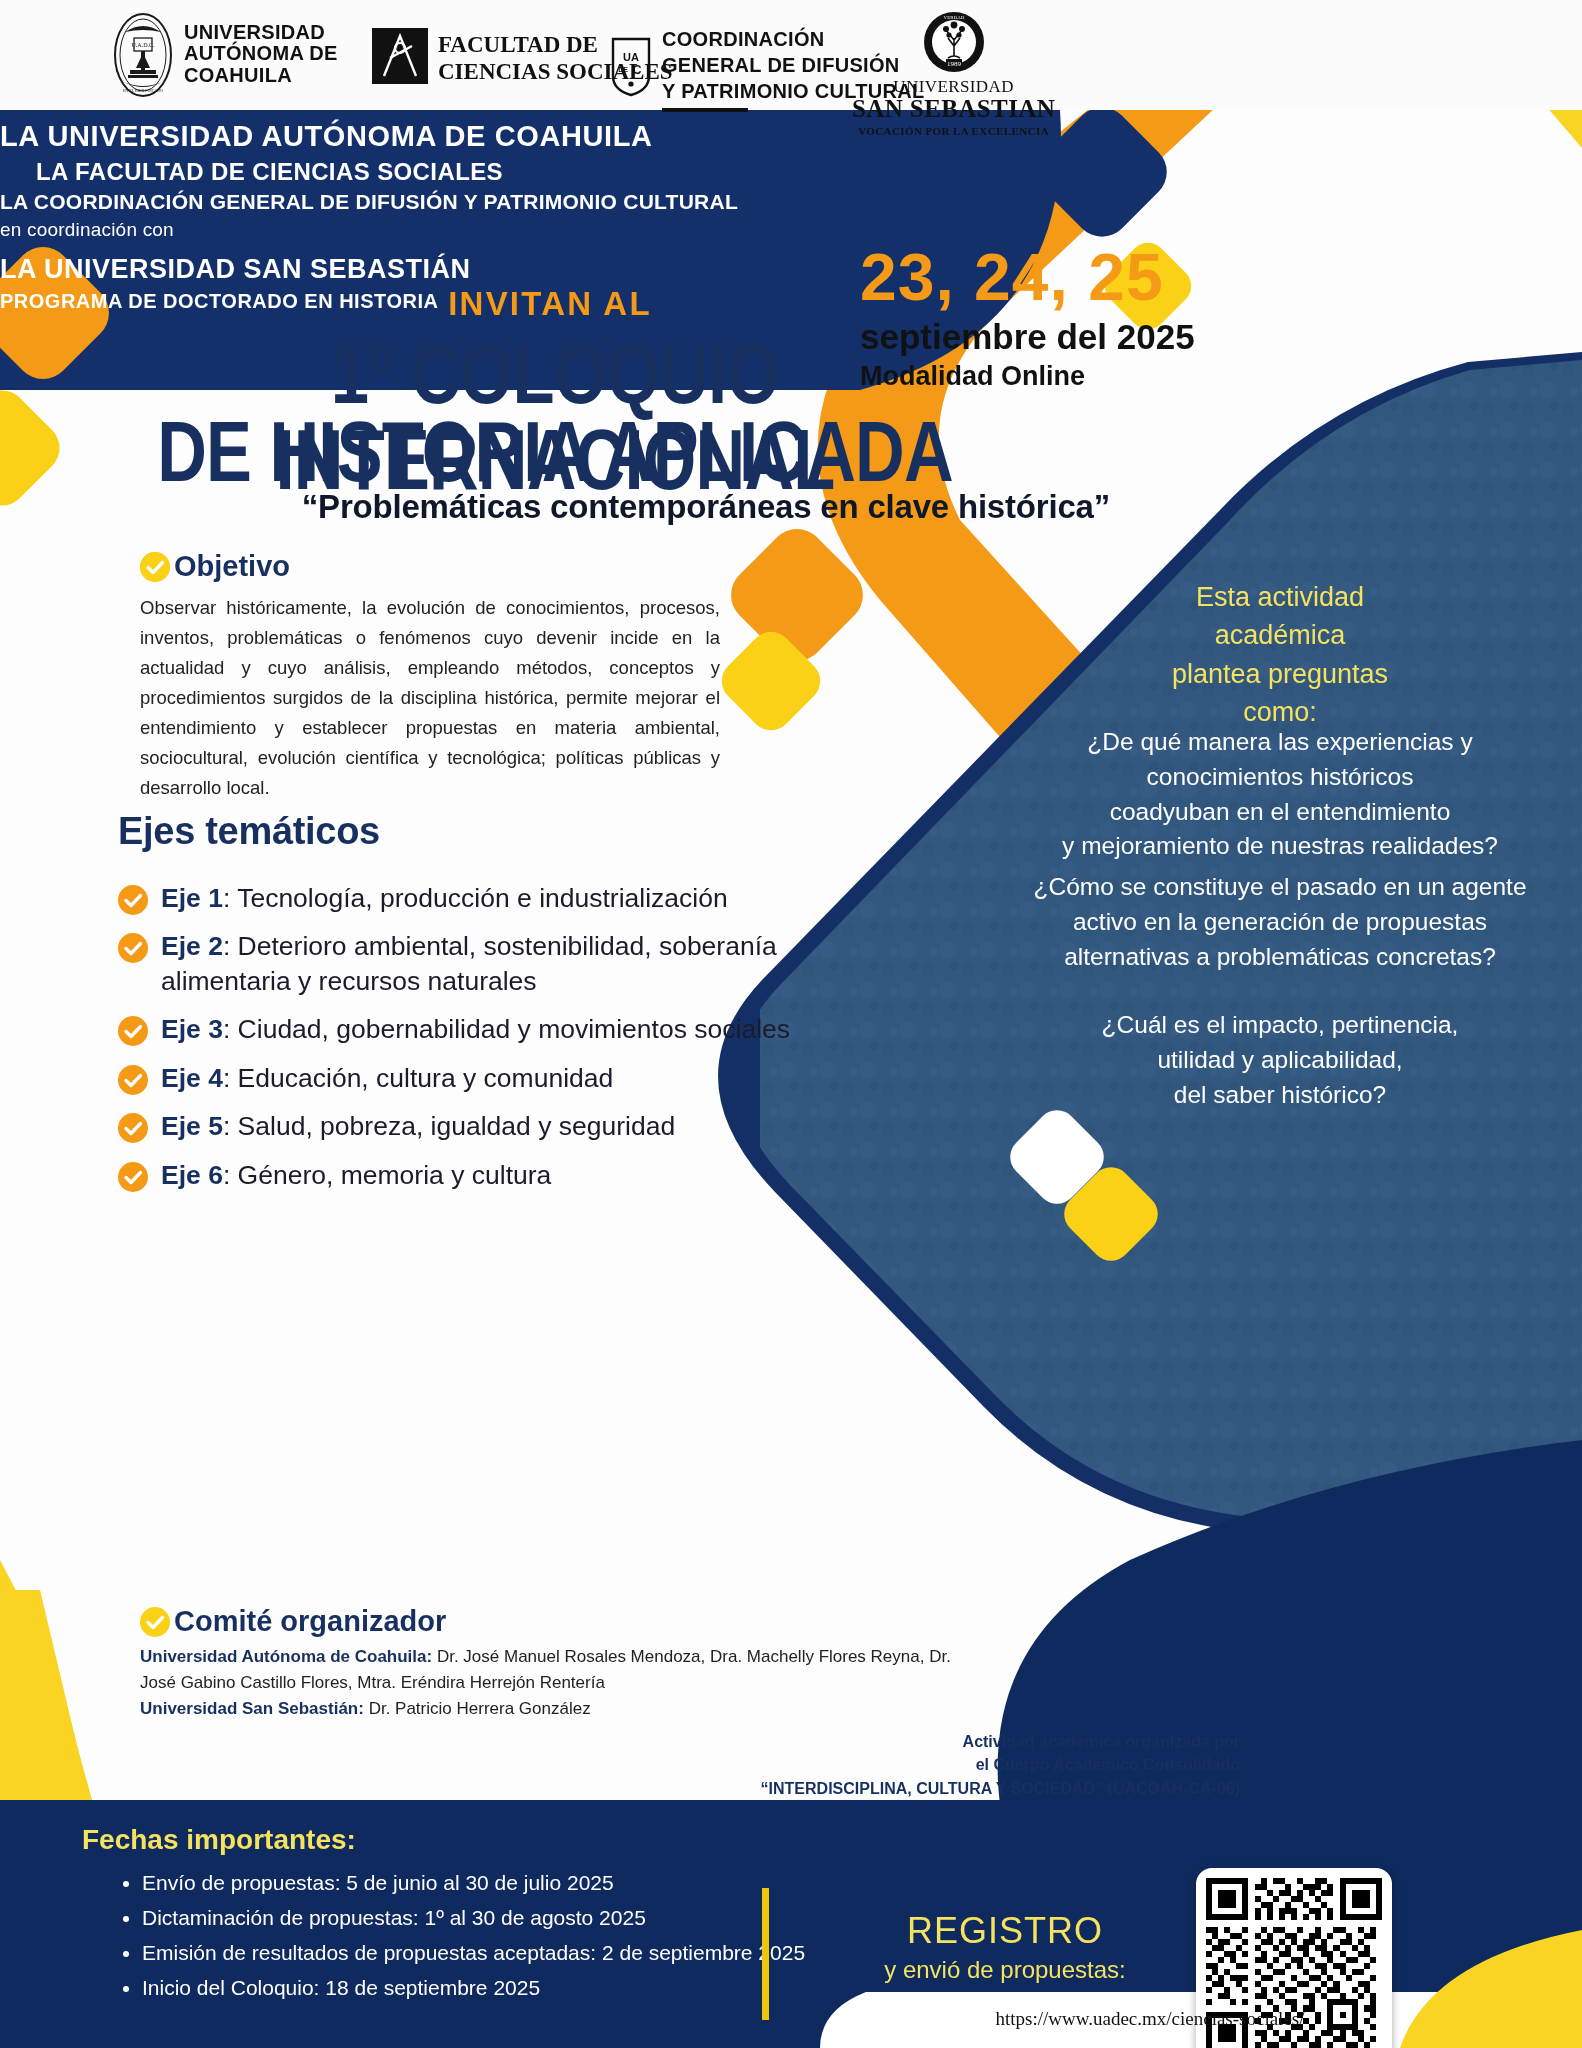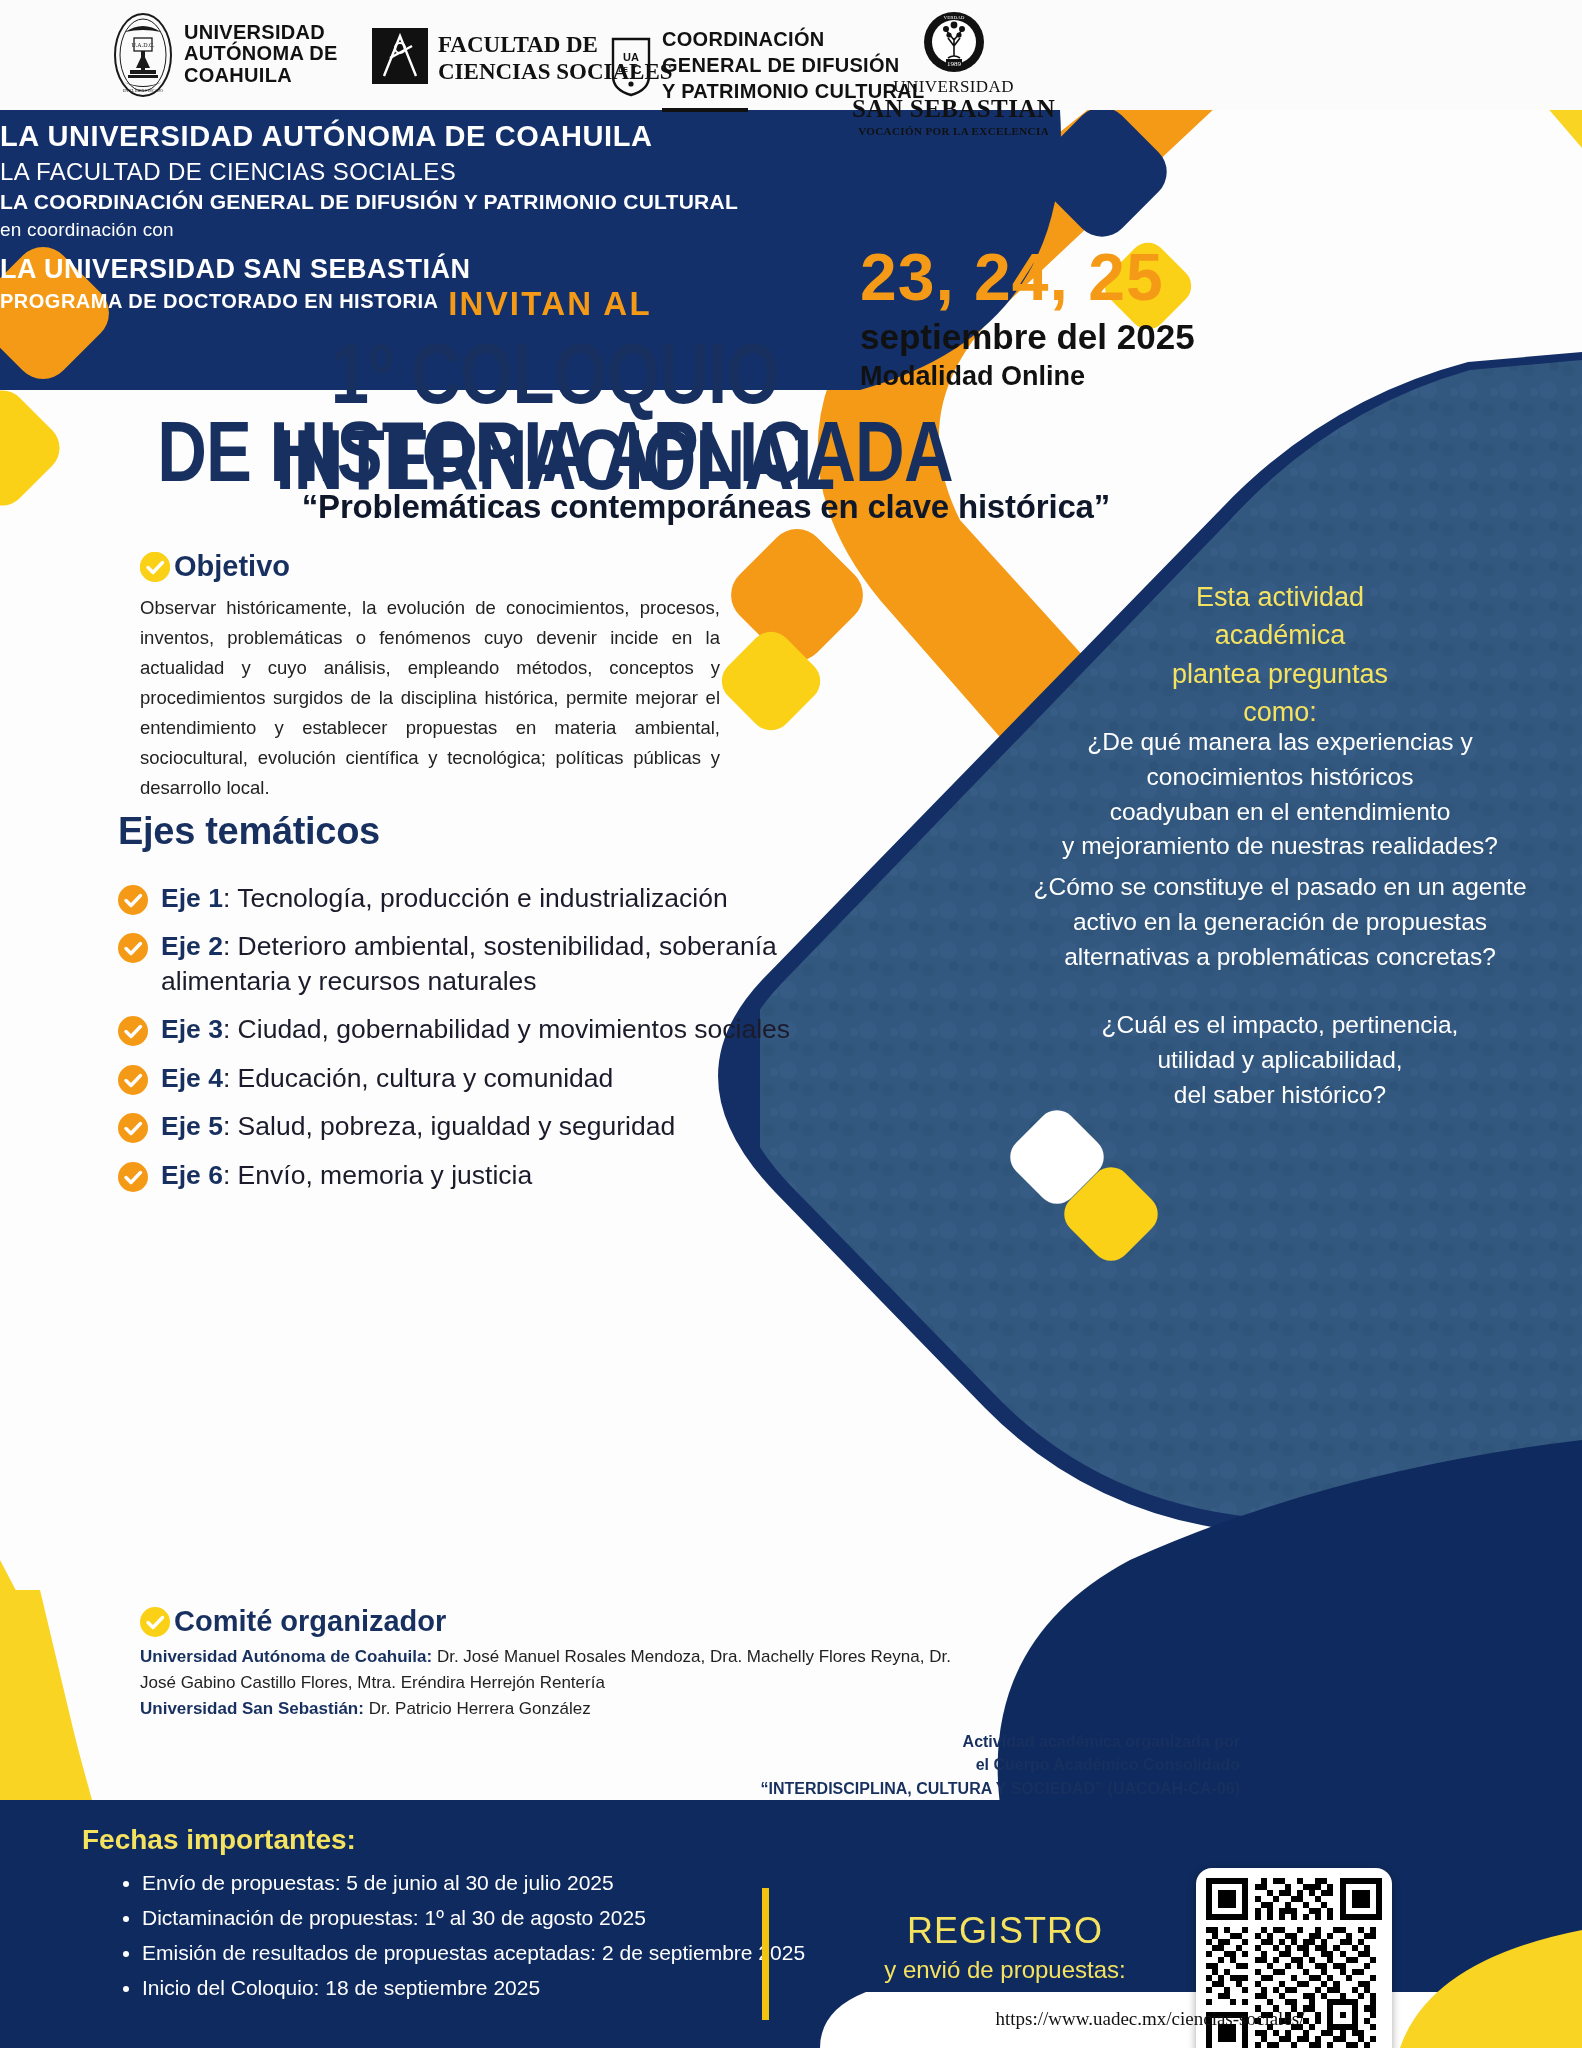--- a/index.html
+++ b/index.html
@@ -12,21 +12,21 @@
   
   #logobar{left:0;top:0;width:1582px;height:110px;background:#fbfbfb;z-index:20;}
   .logoitem{position:absolute;display:flex;align-items:center;gap:10px;}
   .seal{width:62px;height:84px;position:relative;}
   .seal svg{display:block;}
   .logotxt{font-weight:bold;color:#111;line-height:1.06;letter-spacing:.3px;}
   .head-lines{
     position:absolute;left:0;top:118px;width:1130px;color:#fff;z-index:12;
   }
   .h1l{font-size:29px;font-weight:bold;letter-spacing:.6px;line-height:1.30;}
-  .h2l{font-size:24px;font-weight:normal;letter-spacing:.4px;line-height:1.34;}
+  .h2l{font-size:24px;font-weight:bold;letter-spacing:.4px;line-height:1.34;padding-left:36px;}
   .h3l{font-size:21px;font-weight:bold;letter-spacing:.25px;line-height:1.34;}
   .h4l{font-size:19px;font-weight:normal;letter-spacing:.2px;line-height:1.5;}
   .h5l{font-size:27px;font-weight:bold;letter-spacing:.5px;line-height:1.30;}
   .h6l{font-size:20px;font-weight:bold;letter-spacing:.5px;line-height:1.35;}
   
   #invitan{left:0;top:285px;width:1100px;text-align:center;color:#f59a16;
     font-size:33px;font-weight:bold;letter-spacing:2.2px;z-index:12;}
   .bigtitle{
     color:#17305f;font-weight:bold;text-align:center;
     font-family:"Liberation Sans Narrow","Liberation Sans",sans-serif;
@@ -307,21 +307,21 @@
         </span>
         <span class="ejetxt"><b>Eje 5</b><span>: Salud, pobreza, igualdad y seguridad</span></span>
       </div>
       <div class="eje">
         <span class="badge">
           <svg width="30" height="30" viewBox="0 0 30 30">
               <circle cx="15" cy="15" r="15" fill="#f59a16"></circle>
               <path d="M8,15.5 L13,20.5 L22.5,10.5" stroke="#fff" stroke-width="3.4" fill="none" stroke-linecap="round" stroke-linejoin="round"></path>
             </svg>
         </span>
-        <span class="ejetxt"><b>Eje 6</b><span>: Envío, memoria y justicia</span></span>
+        <span class="ejetxt"><b>Eje 6</b><span>: Género, memoria y cultura</span></span>
       </div>
     </div>
   </div>
 
   <div class="rtext abs" id="rq1" style="white-space:pre-line;">¿De qué manera las experiencias y
 conocimientos históricos
 coadyuban en el entendimiento
 y mejoramiento de nuestras realidades?</div>
   <div class="rtext abs" id="rq0" style="white-space:pre-line;">Esta actividad
 académica

